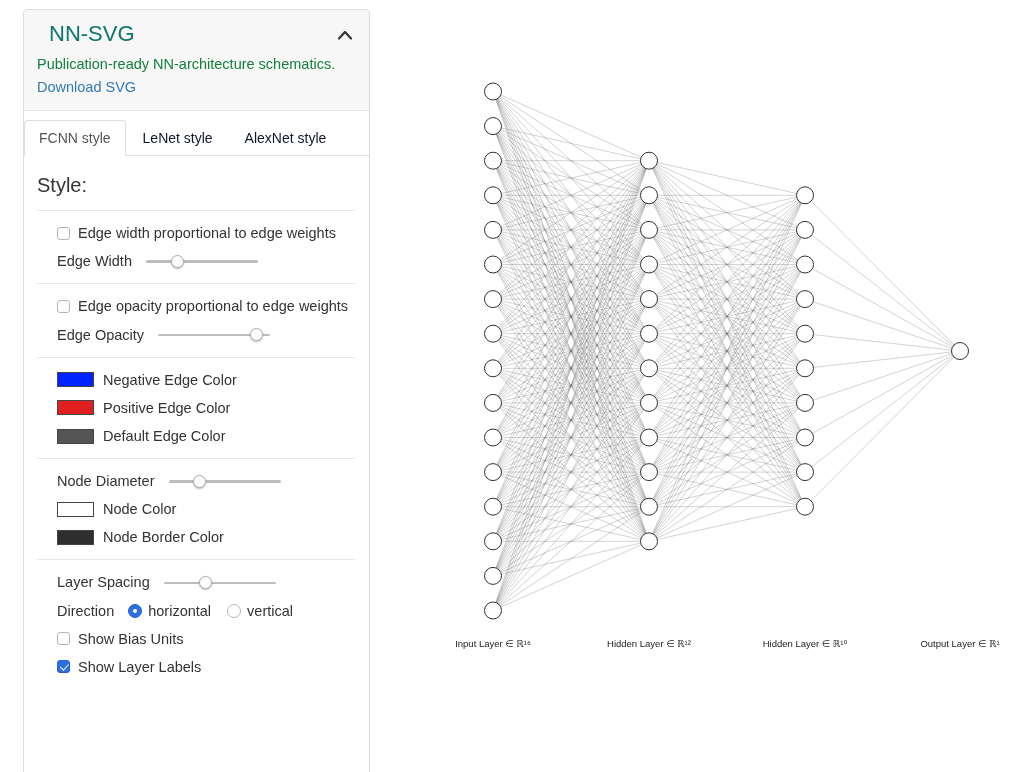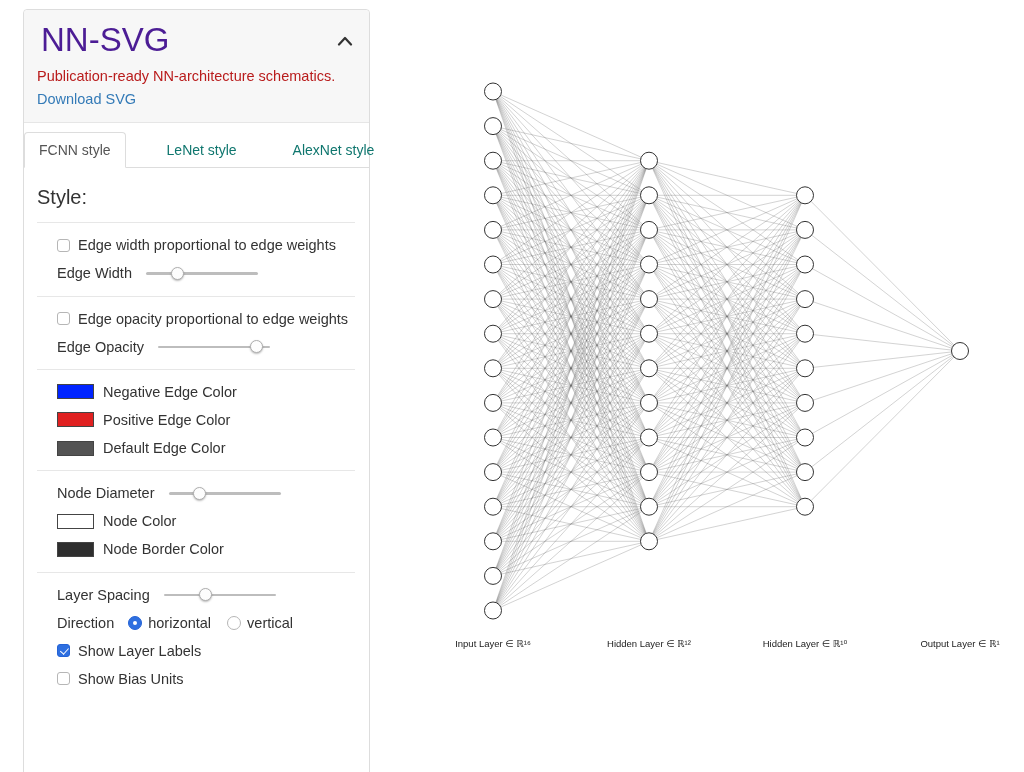--- a/index.html
+++ b/index.html
@@ -22,43 +22,42 @@
   }
   .panel-heading {
     background: #f7f7f7;
     border-bottom: 1px solid #e6e6e6;
     border-radius: 4px 4px 0 0;
     padding: 12px 14px 14px 13px;
     position: relative;
   }
   .heading-top { display: flex; align-items: center; justify-content: space-between; }
   .app-title {
-    margin: 0 0 10px 4px;
-    font-size: 33px; font-weight: 200; color: #4c1d95;
+    margin: 0 0 10px 12px;
+    font-size: 22px; font-weight: 200; color: #0f766e;
     line-height: 1.1;
   }
   .collapse-btn {
     background: none; border: none; padding: 2px; cursor: pointer;
     margin-top: -8px;
   }
-  .subtitle { margin: 0 0 6px 0; font-size: 14.5px; color: #b91c1c; }
+  .subtitle { margin: 0 0 6px 0; font-size: 14.5px; color: #15803d; }
   .download-link { font-size: 14.5px; color: #337ab7; text-decoration: none; display: inline-block; }
 
   
   .tabs {
     display: flex;
     border-bottom: 1px solid #ddd;
     margin-top: 9px;
     padding-left: 0;
-    gap: 24px;
   }
   .tab {
     padding: 9px 14px;
     font-size: 14px;
-    color: #0f766e;
+    color: #0f172a;
     cursor: pointer;
     border: 1px solid transparent;
     border-radius: 4px 4px 0 0;
     margin-bottom: -1px;
     margin-right: 2px;
     white-space: nowrap;
   }
   .tab.active {
     color: #555;
     background: #fff;
@@ -231,26 +230,26 @@
         </span>
       </div>
       <div class="row">
         <span class="lbl direction-lbl">Direction</span>
         <span class="radio selected"></span>
         <span class="lbl radio-lbl">horizontal</span>
         <span class="radio"></span>
         <span class="lbl radio-lbl">vertical</span>
       </div>
       <div class="row">
+        <span class="checkbox"></span>
+        <span class="lbl">Show Bias Units</span>
+      </div>
+      <div class="row">
         <span class="checkbox checked"></span>
         <span class="lbl">Show Layer Labels</span>
-      </div>
-      <div class="row">
-        <span class="checkbox"></span>
-        <span class="lbl">Show Bias Units</span>
       </div>
 
     </div>
   </aside>
 
   <main class="canvas">
     <svg id="network-svg" width="654" height="772" viewBox="0 0 654 772">
         <g stroke="#606060" stroke-width="0.5" stroke-opacity="0.55">
           <line x1="108" y1="91.5" x2="264" y2="160.7"></line>
           <line x1="108" y1="91.5" x2="264" y2="195.29999999999998"></line>

